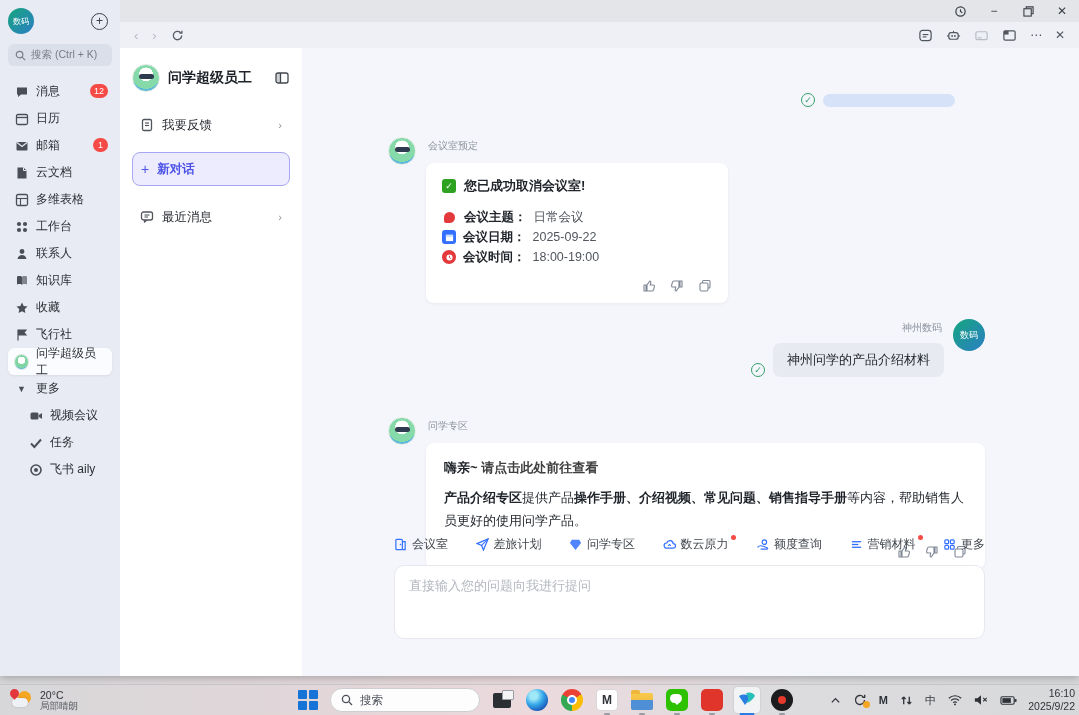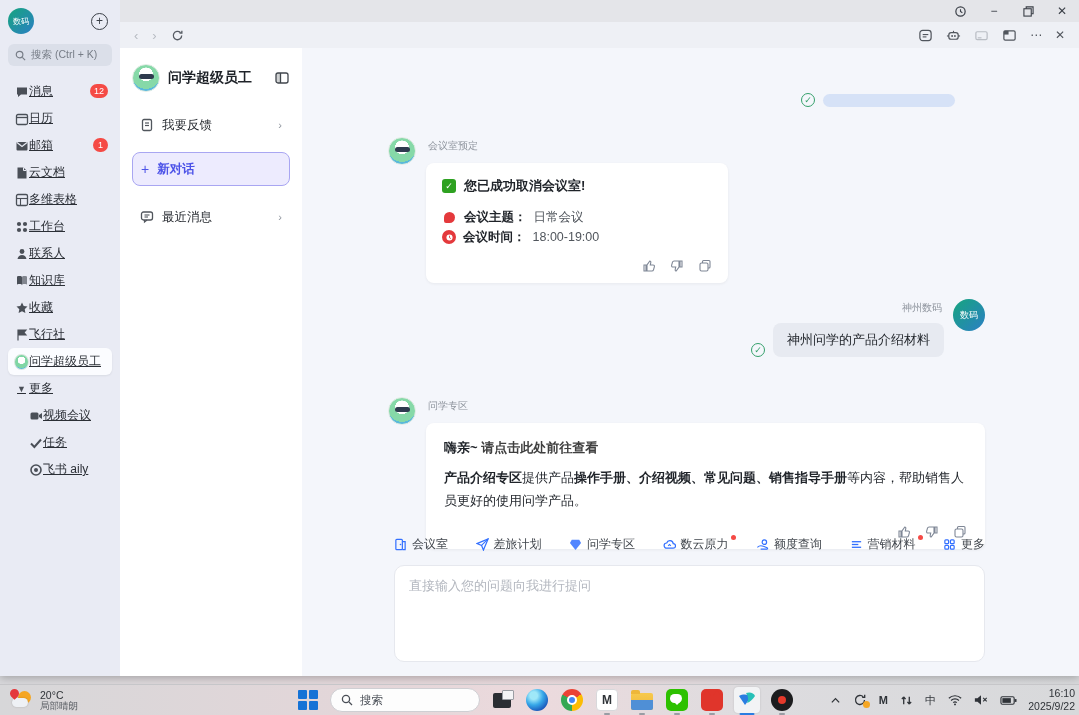--- a/index.html
+++ b/index.html
@@ -9,21 +9,21 @@
 
   
   .window { position:absolute; left:0; top:0; width:1079px; height:676px; background:#f4f6fb; box-shadow:0 2px 8px rgba(0,0,0,.25); }
 
   
   .rail { position:absolute; left:0; top:0; width:120px; height:676px; background:#e9ebf4; padding:8px 8px 0 8px; }
   .rail-top { display:flex; align-items:center; justify-content:space-between; margin-bottom:10px; }
   .avatar-me { width:26px; height:26px; border-radius:50%; background:linear-gradient(135deg,#16a57e,#2b7fc4); color:#fff; font-size:8px; display:flex; align-items:center; justify-content:center; }
   .plus-circle { width:17px; height:17px; border:1.4px solid #3a3f47; border-radius:50%; color:#3a3f47; font-size:12px; line-height:14px; text-align:center; margin-right:4px; cursor:pointer; }
   .rail-search { display:flex; align-items:center; gap:5px; background:#dbdfe9; border-radius:6px; height:22px; padding:0 7px; color:#767c86; font-size:10.5px; margin-bottom:12px; }
-  .rail-item { display:flex; align-items:center; height:27px; padding:0 6px; border-radius:6px; color:#2b2f36; font-size:12px; cursor:pointer; position:relative;text-decoration:underline; }
+  .rail-item { display:flex; align-items:center; gap:7px; height:27px; padding:0 6px; border-radius:6px; color:#2b2f36; font-size:12px; cursor:pointer; position:relative; }
   .rail-item .ric { width:15px; display:flex; justify-content:center; color:#4a4f57; }
   .rail-item.active { background:#fbfcff; box-shadow:0 1px 2px rgba(31,35,41,.08); }
   .badge { position:absolute; right:4px; top:6px; min-width:15px; height:14px; background:#f54a45; border-radius:8px; color:#fff; font-size:9px; display:flex; align-items:center; justify-content:center; padding:0 4px; }
   .rail-sub { padding-left:14px; }
   .caret { font-size:9px; color:#4a4f57; }
   .bot-ava-s { width:16px; height:16px; border-radius:50%; background:radial-gradient(circle at 50% 38%,#fff 0 34%,#7fd6a4 35% 70%,#58b8d8 71%); border:1px solid #d8e6dd; }
 
   
   .titlebar { position:absolute; left:120px; top:0; right:0; height:22px; background:#e4e5e9; display:flex; align-items:center; justify-content:flex-end; }
   .tb-btn { width:34px; height:22px; display:flex; align-items:center; justify-content:center; color:#3a3f47; font-size:12px; cursor:pointer; }
@@ -84,21 +84,21 @@
   .z-link { color:#404040; cursor:pointer; }
   .z-para { font-size:13px; line-height:1.75; color:#1f2329; }
 
   
   .dock { position:absolute; left:92px; right:94px; top:488px; display:flex; justify-content:space-between; gap:24px; }
   .dock-tab { display:flex; align-items:center; gap:5px; font-size:12px; color:#41464d; cursor:pointer; position:relative; white-space:nowrap; }
   .dock-tab .tic { color:#3370ff; display:flex; }
   .reddot { width:5px; height:5px; border-radius:50%; background:#f54a45; position:absolute; right:-7px; top:-1px; }
 
   
-  .composer { position:absolute; left:92px; right:94px; top:517px; height:97px; background:#fff; border:1px solid #e6e8ee; border-radius:10px; padding:12px 14px 10px 14px; }
+  .composer { position:absolute; left:92px; right:94px; top:517px; height:74px; background:#fff; border:1px solid #e6e8ee; border-radius:10px; padding:12px 14px 10px 14px; }
   .composer input { border:none; outline:none; width:100%; font-size:13px; color:#1f2329; font-family:inherit; background:transparent; }
   .composer input::placeholder { color:#b3b7bf; }
   .comp-bottom { position:absolute; left:12px; right:12px; bottom:10px; display:flex; align-items:center; }
   .tagpill { display:flex; align-items:center; gap:5px; border:1px solid #b7b4f7; background:#f6f5ff; color:#5b61f0; border-radius:13px; height:24px; padding:0 11px; font-size:12px; cursor:pointer; }
   .comp-right { margin-left:auto; display:flex; align-items:center; gap:10px; }
   .kb-icon { color:#51565d; display:flex; cursor:pointer; }
   .vdiv { width:1px; height:16px; background:#e2e4e9; }
   .send-btn { width:26px; height:26px; border-radius:50%; background:#d2d6dd; color:#fff; display:flex; align-items:center; justify-content:center; font-size:13px; cursor:pointer; }
 
   
@@ -417,20 +417,30 @@
               <div class="m-title">
                 <span class="mini check">✓</span>
                 <span>您已成功取消会议室!</span>
               </div>
               <div class="m-row">
                 <span class="mini pin"></span>
                 <b>会议主题：</b>
                 <span class="val">日常会议</span>
               </div>
               <div class="m-row">
+                <span class="mini cal">
+                    <svg width="9" height="9" viewBox="0 0 10 10">
+                      <rect x="1" y="2" width="8" height="7" fill="#fff"></rect>
+                      <rect x="1" y="2" width="8" height="2.4" fill="#cfe0ff"></rect>
+                    </svg>
+                  </span>
+                <b>会议日期：</b>
+                <span class="val">2025-09-22</span>
+              </div>
+              <div class="m-row">
                 <span class="mini clockm">
                     <svg width="9" height="9" viewBox="0 0 10 10">
                       <circle cx="5" cy="5" r="3.4" fill="#fff"></circle>
                       <path d="M5 3v2.2l1.5 1" stroke="#e4393c" stroke-width="1" fill="none"></path>
                     </svg>
                   </span>
                 <b>会议时间：</b>
                 <span class="val">18:00-19:00</span>
               </div>
               <div class="actions">

